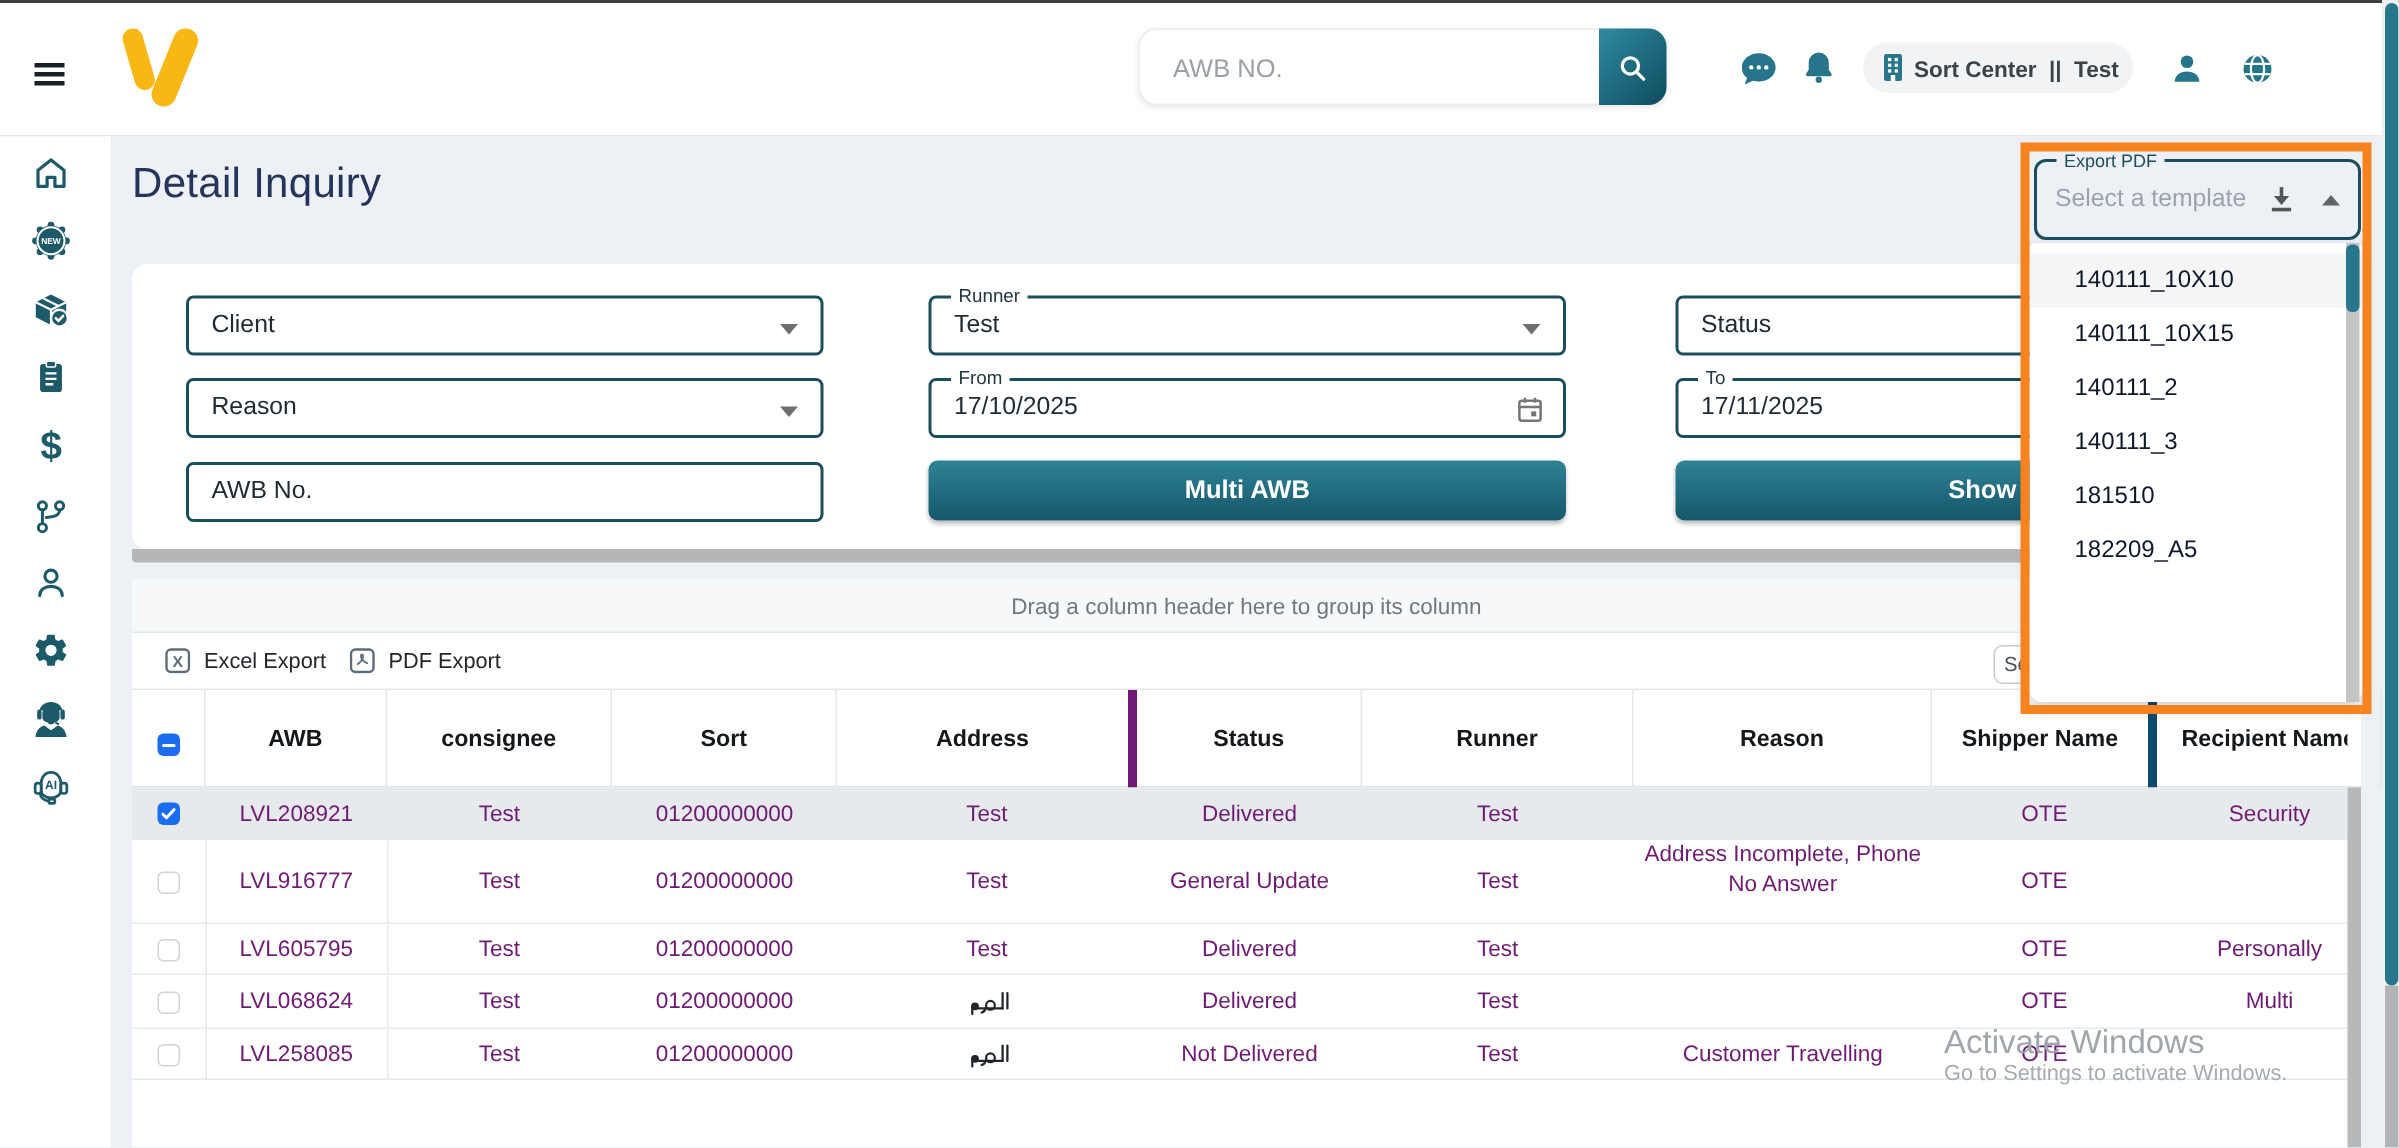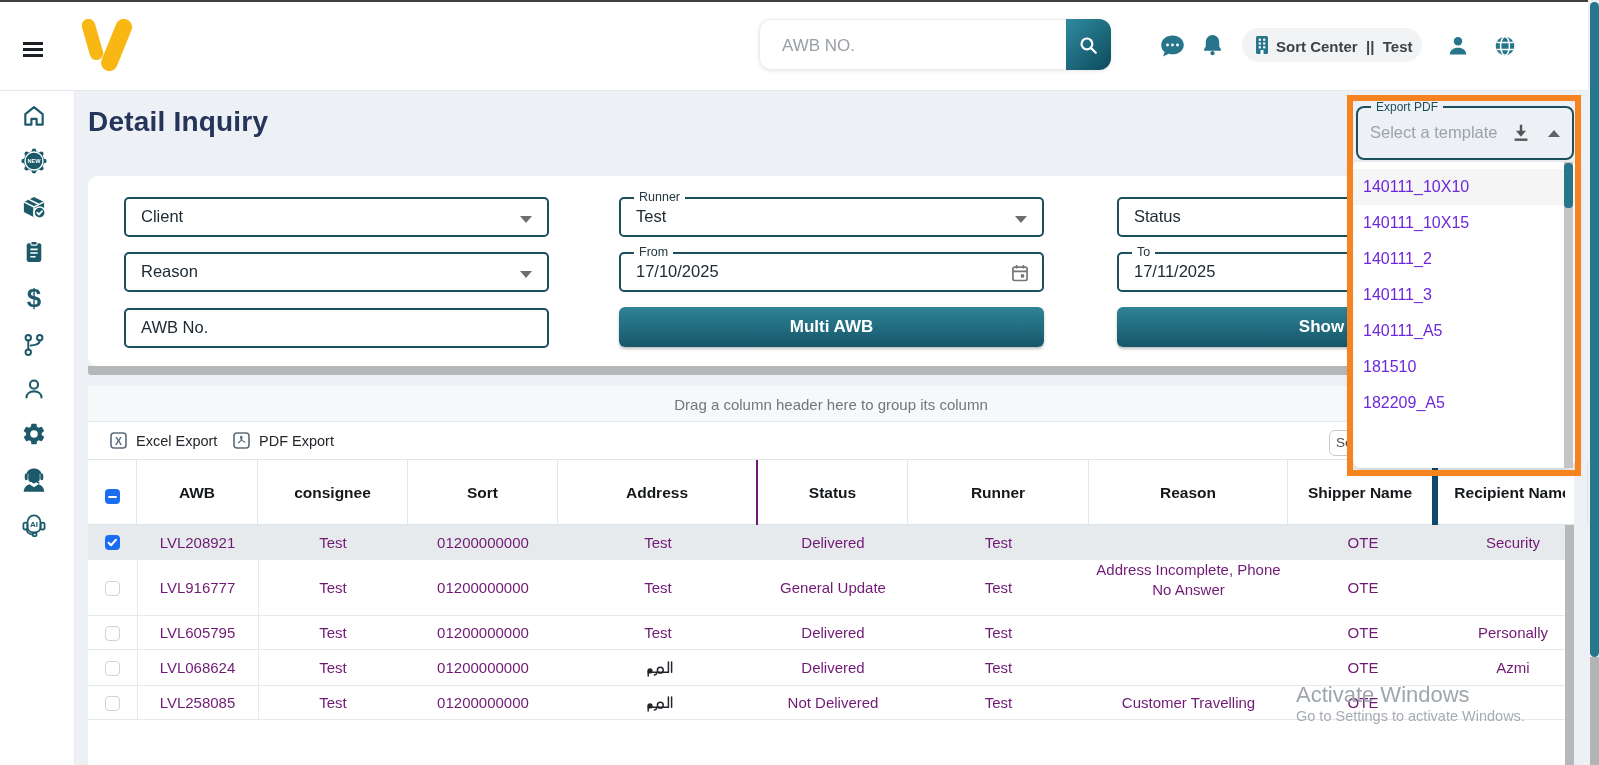--- a/index.html
+++ b/index.html
@@ -8,21 +8,21 @@
 .abs{position:absolute}
 .field{position:absolute;height:40px;width:425px;border:2px solid #1c4f5e;border-radius:5px;background:#fff}
 .fval{position:absolute;left:15px;top:8px;font-size:16.5px;color:#212b33}
 .caret{position:absolute;right:15px;top:17px;width:0;height:0;border-left:6px solid transparent;border-right:6px solid transparent;border-top:7px solid #6e6e6e}
 .notch{position:absolute;top:-9px;left:13px;background:#fff;padding:0 5px;font-size:12.5px;color:#233640}
 .btn{position:absolute;width:425px;height:40px;border-radius:6px;background:linear-gradient(180deg,#2f8396 0%,#16566a 100%);color:#fff;font-weight:bold;font-size:17px;text-align:center;line-height:40px;box-shadow:0 2px 3px rgba(0,0,0,.25)}
 .hcell{position:absolute;top:460px;height:65px;font-weight:bold;font-size:15.5px;color:#15181b;display:flex;align-items:center;justify-content:center;border-right:1px solid #e4e7ea}
 .cell{position:absolute;font-size:15px;color:#701a75;display:flex;align-items:center;justify-content:center;text-align:center}
 .cb{position:absolute;width:15px;height:15px;border-radius:4px;background:#fff;border:1.5px solid #cdd3d9}
 .cbb{position:absolute;width:15px;height:15px;border-radius:4px;background:#1a6df0}
-.item{height:36px;line-height:36px;padding-left:10px;font-size:16px;color:#6d28d9}
+.item{height:36px;line-height:36px;padding-left:30px;font-size:16px;color:#0f172a}
 </style>
 </head>
 <body>
 
 <div class="abs" style="left:0;top:0;width:1599px;height:91px;background:#fff;border-top:2px solid #3f3f3f;border-bottom:1px solid #e7e9ec"></div>
 
 <div class="abs" style="left:23px;top:42px;width:20px;height:3px;background:#1b2026"></div>
 <div class="abs" style="left:23px;top:48px;width:20px;height:3px;background:#1b2026"></div>
 <div class="abs" style="left:23px;top:54px;width:20px;height:3px;background:#1b2026"></div>
 
@@ -135,21 +135,21 @@
     </svg></div>
 <div class="abs" style="left:34px;top:527px;transform:translate(-50%,-50%)"><svg width="27" height="27" viewBox="0 0 24 24" fill="none" stroke="#1d5a69" stroke-width="1.6">
       <path d="M6.2 14V9.8C6.2 6 8.8 3.5 12 3.5s5.8 2.5 5.8 6.3V14c0 2.6-2.3 4.6-5.8 4.6S6.2 16.6 6.2 14z"></path>
       <rect x="2.6" y="9.8" width="3.6" height="6.2" rx="1.6"></rect>
       <rect x="17.8" y="9.8" width="3.6" height="6.2" rx="1.6"></rect>
       <path d="M5.5 16c.3 2.6 2.6 4.2 5.2 4.5" stroke-linecap="round"></path>
       <rect x="10.7" y="19.3" width="3.6" height="2.6" rx="1.2"></rect>
       <text x="12" y="13.6" font-size="7.2" font-weight="bold" fill="#1d5a69" stroke="none" text-anchor="middle" font-family="Liberation Sans">AI</text>
     </svg></div>
 
-<div class="abs" style="left:88px;top:106px;font-size:28px;font-weight:bold;color:#24345a;letter-spacing:.2px">Detail Inquiry</div>
+<div class="abs" style="left:88px;top:106px;font-size:28px;font-weight:normal;color:#24345a;letter-spacing:.2px">Detail Inquiry</div>
 
 <div class="abs" style="left:88px;top:176px;width:1486px;height:190px;background:#fff;border-radius:10px"></div>
 <div class="abs" style="left:88px;top:366px;width:1486px;height:9px;background:#b5b6b8;border-radius:0 0 3px 3px"></div>
 
 <div class="field" style="left:124px;top:197px">
     <span class="fval">Client</span>
     <span class="caret"></span>
   </div>
 <div class="field" style="left:124px;top:252px">
     <span class="fval">Reason</span>
@@ -201,21 +201,21 @@
   </svg>
 <div class="abs" style="left:259px;top:433px;font-size:14.5px;color:#23272b">PDF Export</div>
 <div class="abs" style="left:1329px;top:430px;width:120px;height:26px;border:1px solid #c6cbd0;border-radius:6px;background:#fff"></div>
 <div class="abs" style="left:1336px;top:435px;font-size:13.5px;color:#4a4f54">Search</div>
 
 <div class="abs" style="left:88px;top:460px;width:1486px;height:65px;background:#fff;border-bottom:1px solid #dfe3e6;overflow:hidden"></div>
 <div class="hcell" style="left:88px;width:49px;border-right:1px solid #e4e7ea;"></div>
 <div class="hcell" style="left:137px;width:121px;border-right:1px solid #e4e7ea;">AWB</div>
 <div class="hcell" style="left:258px;width:150px;border-right:1px solid #e4e7ea;">consignee</div>
 <div class="hcell" style="left:408px;width:150px;border-right:1px solid #e4e7ea;">Sort</div>
-<div class="hcell" style="left:558px;width:200px;border-right:2px solid #701a75;">Address</div>
+<div class="hcell" style="left:558px;width:200px;border-right:6px solid #701a75;">Address</div>
 <div class="hcell" style="left:758px;width:150px;border-right:1px solid #e4e7ea;">Status</div>
 <div class="hcell" style="left:908px;width:181px;border-right:1px solid #e4e7ea;">Runner</div>
 <div class="hcell" style="left:1089px;width:199px;border-right:1px solid #e4e7ea;">Reason</div>
 <div class="hcell" style="left:1288px;width:150px;border-right:6px solid #0c4a6e;">Shipper Name</div>
 <div class="hcell" style="left:1438px;width:150px;">Recipient Name</div>
 <div class="cbb" style="left:105px;top:489px"></div>
 <div class="abs" style="left:108px;top:495.5px;width:9px;height:2.6px;background:#fff;border-radius:1px"></div>
 
 <div class="abs" style="left:88px;top:525px;width:1477px;height:35px;background:#e7eaed;border-bottom:1px solid #e7e9eb"></div>
 <div class="abs" style="left:137px;top:525px;width:1px;height:35px;background:#e7e9eb"></div>
@@ -271,21 +271,21 @@
         <circle cx="17.3" cy="10.2" r="2.9"></circle>
         <path d="M14 12.3c-.3 1.5-1.3 2.4-2.6 2.7"></path>
         <circle cx="7" cy="10.9" r="1.9" fill="#212529"></circle>
         <path d="M5.2 11.7V16"></path>
       </g>
     </svg>
   </div>
 <div class="cell" style="left:758px;top:650px;width:150px;height:36px;line-height:20px">Delivered</div>
 <div class="cell" style="left:908px;top:650px;width:181px;height:36px;line-height:20px">Test</div>
 <div class="cell" style="left:1288px;top:650px;width:150px;height:36px;line-height:20px">OTE</div>
-<div class="cell" style="left:1438px;top:650px;width:150px;height:36px;line-height:20px">Azmi</div>
+<div class="cell" style="left:1438px;top:650px;width:150px;height:36px;line-height:20px">Multi</div>
 <div class="abs" style="left:88px;top:686px;width:1477px;height:34px;background:#fff;border-bottom:1px solid #e7e9eb"></div>
 <div class="abs" style="left:137px;top:686px;width:1px;height:34px;background:#e7e9eb"></div>
 <div class="abs" style="left:258px;top:686px;width:1px;height:34px;background:#e7e9eb"></div>
 <div class="cb" style="left:105px;top:695.5px"></div>
 <div class="cell" style="left:137px;top:686px;width:121px;height:34px;line-height:20px">LVL258085</div>
 <div class="cell" style="left:258px;top:686px;width:150px;height:34px;line-height:20px">Test</div>
 <div class="cell" style="left:408px;top:686px;width:150px;height:34px;line-height:20px">01200000000</div>
 <div class="cell" style="left:558px;top:686px;width:200px;height:34px">
     <svg width="31" height="17" viewBox="0 0 31 17">
       <g stroke="#212529" stroke-width="1.5" fill="none" stroke-linecap="round">
@@ -307,21 +307,20 @@
 <div class="abs" style="left:1565px;top:525px;width:9px;height:240px;background:#b6b8ba"></div>
 
 <div class="abs" style="left:1296px;top:682px;font-size:22px;color:#a0a6ab;z-index:5">Activate Windows</div>
 <div class="abs" style="left:1296px;top:708px;font-size:14.5px;color:#a6abb0;z-index:5">Go to Settings to activate Windows.</div>
 
 <div class="abs" style="left:1353px;top:162px;width:222px;height:306px;background:#fff;border-radius:4px 4px 8px 8px;box-shadow:0 4px 10px rgba(0,0,0,.2);z-index:10;padding-top:7px">
 <div class="item" style="background:#f5f5f5">140111_10X10</div>
 <div class="item">140111_10X15</div>
 <div class="item">140111_2</div>
 <div class="item">140111_3</div>
-<div class="item">140111_A5</div>
 <div class="item">181510</div>
 <div class="item">182209_A5</div>
 </div>
 <div class="abs" style="left:1564px;top:162px;width:9px;height:306px;background:#c5c5c5;z-index:11"></div>
 <div class="abs" style="left:1564px;top:163px;width:9px;height:45px;background:#27768b;border-radius:4px;z-index:12"></div>
 
 <div class="abs" style="left:1356px;top:106px;width:218px;height:54px;border:2px solid #1c4f5e;border-radius:8px;z-index:10">
 <span class="notch" style="background:#edf0f4;color:#1d4e5c;top:-8px;font-size:12px">Export PDF</span>
 <div style="position:absolute;left:12px;top:15px;width:146px;overflow:hidden;font-size:16.5px;color:#9aa3ab;white-space:nowrap">Select a template</div>
 <svg style="position:absolute;left:152px;top:13px" width="22" height="24" viewBox="0 0 24 24" fill="#555">

